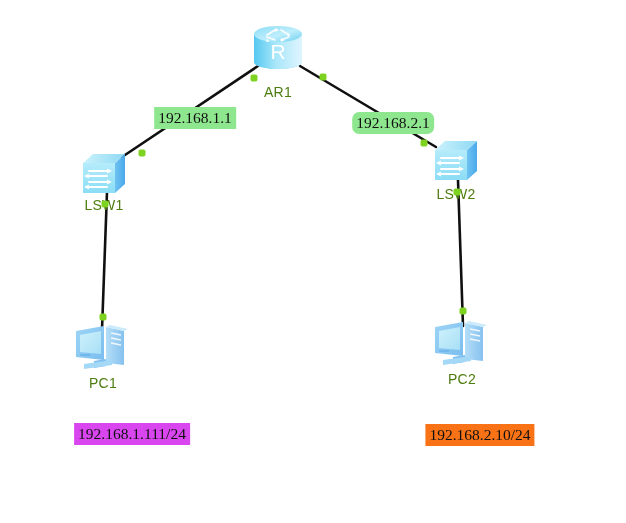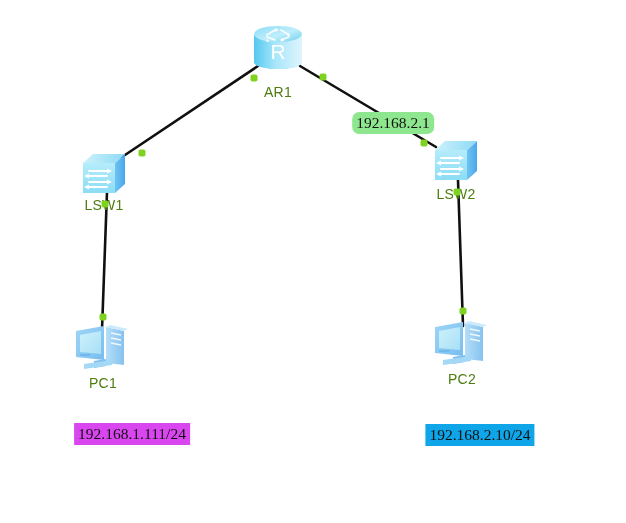--- a/index.html
+++ b/index.html
@@ -243,18 +243,19 @@
       <div class="dot" style="left: 254px; top: 78px; background: rgb(126, 211, 33);"></div>
       <div class="dot" style="left: 142px; top: 153px; background: rgb(126, 211, 33);"></div>
       <div class="dot" style="left: 323px; top: 77px; background: rgb(126, 211, 33);"></div>
       <div class="dot" style="left: 424px; top: 143px; background: rgb(126, 211, 33);"></div>
       <div class="dot" style="left: 105px; top: 204px; background: rgb(126, 211, 33);"></div>
       <div class="dot" style="left: 103px; top: 317px; background: rgb(126, 211, 33);"></div>
       <div class="dot" style="left: 457px; top: 192px; background: rgb(126, 211, 33);"></div>
       <div class="dot" style="left: 463px; top: 311px; background: rgb(126, 211, 33);"></div>
     </div>
 
+  <div class="ip-label" style="left: 195px; top: 118px; background: rgb(142, 231, 142);">192.168.1.1</div>
   <div class="ip-label" style="left: 393px; top: 123px; background: rgb(142, 231, 142); border-radius: 7px;">192.168.2.1</div>
   <div class="ip-label" style="left: 132px; top: 434px; background: #d946ef;">192.168.1.111/24</div>
-  <div class="ip-label" style="left: 480px; top: 435px; background: #0ea5e9;">192.168.2.10/24</div>
+  <div class="ip-label" style="left: 480px; top: 435px; background: #f97316;">192.168.2.10/24</div>
 
 
 </div>
 
 </body></html>

